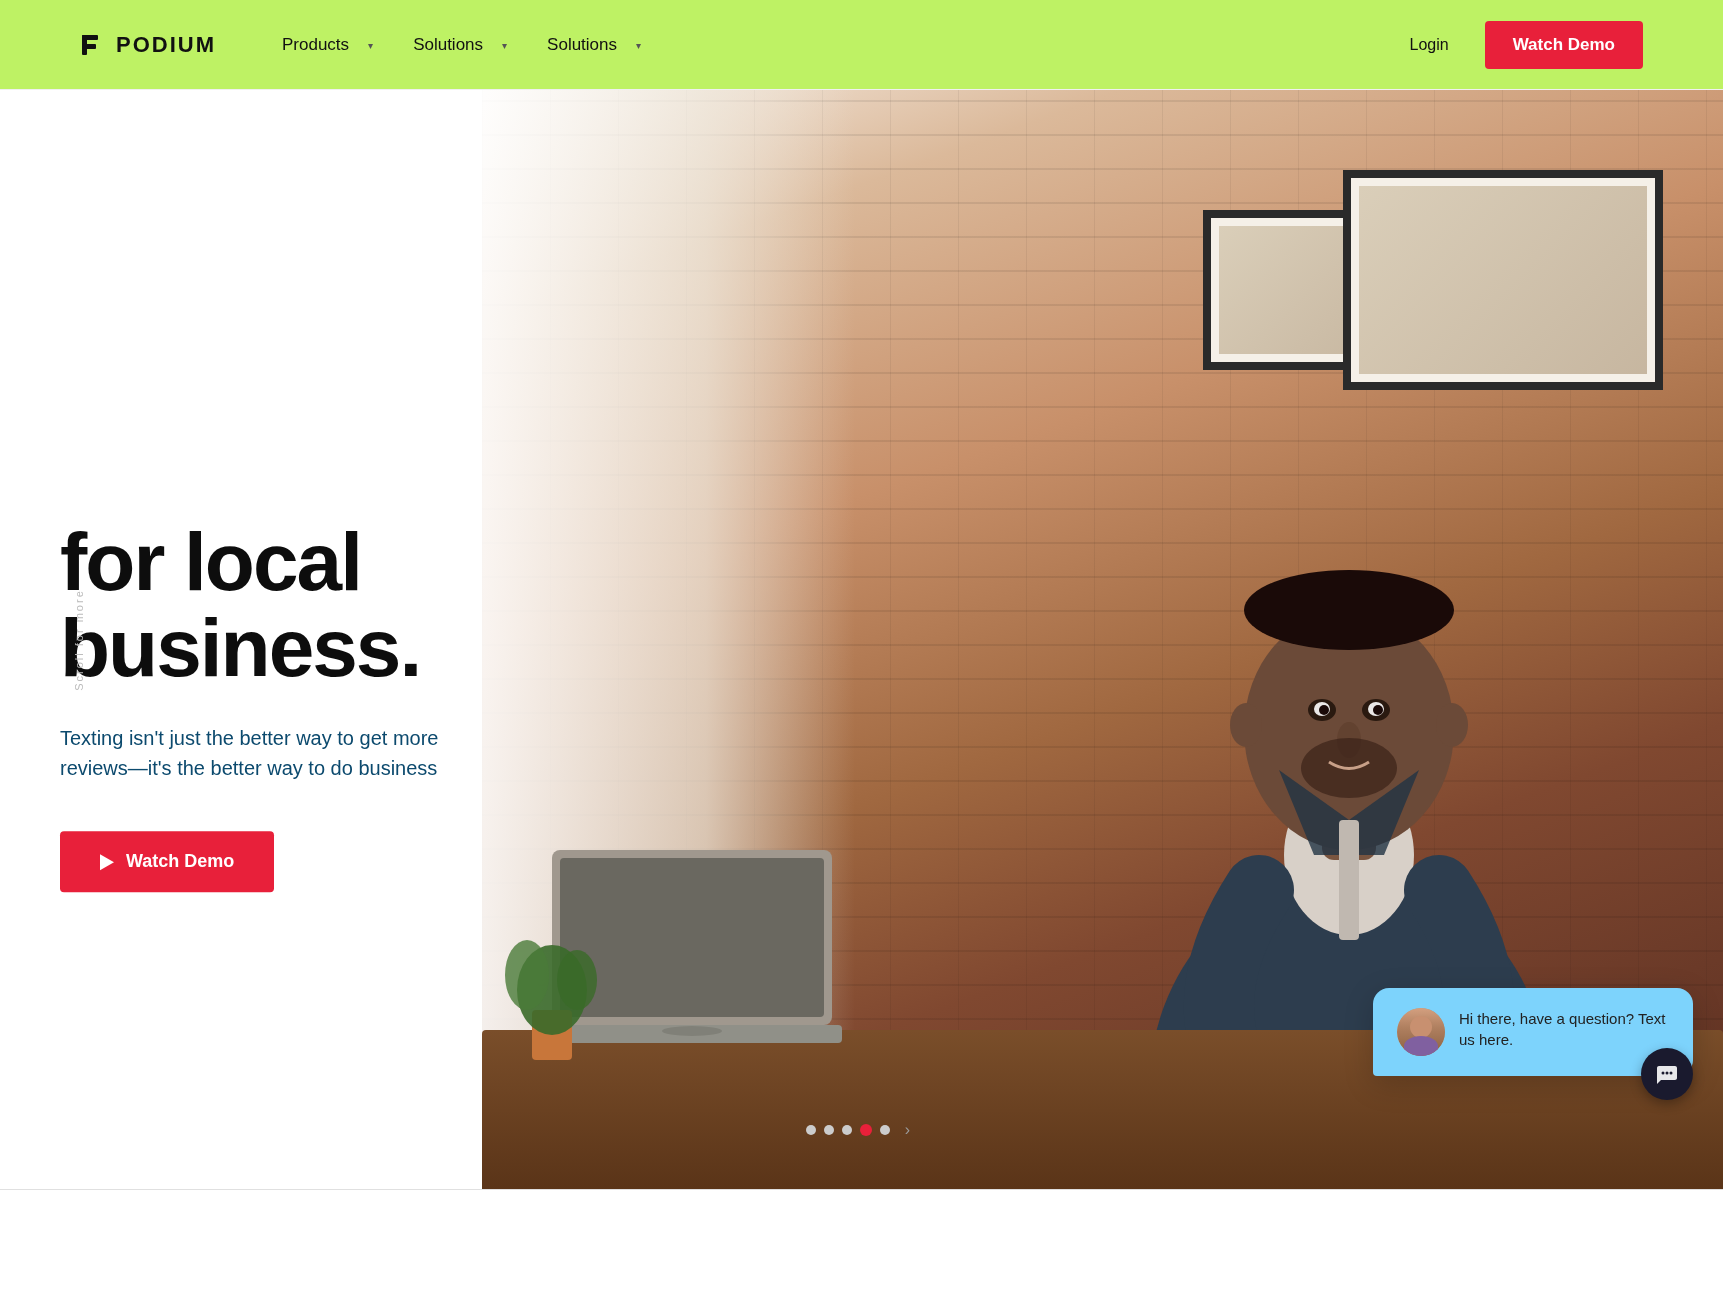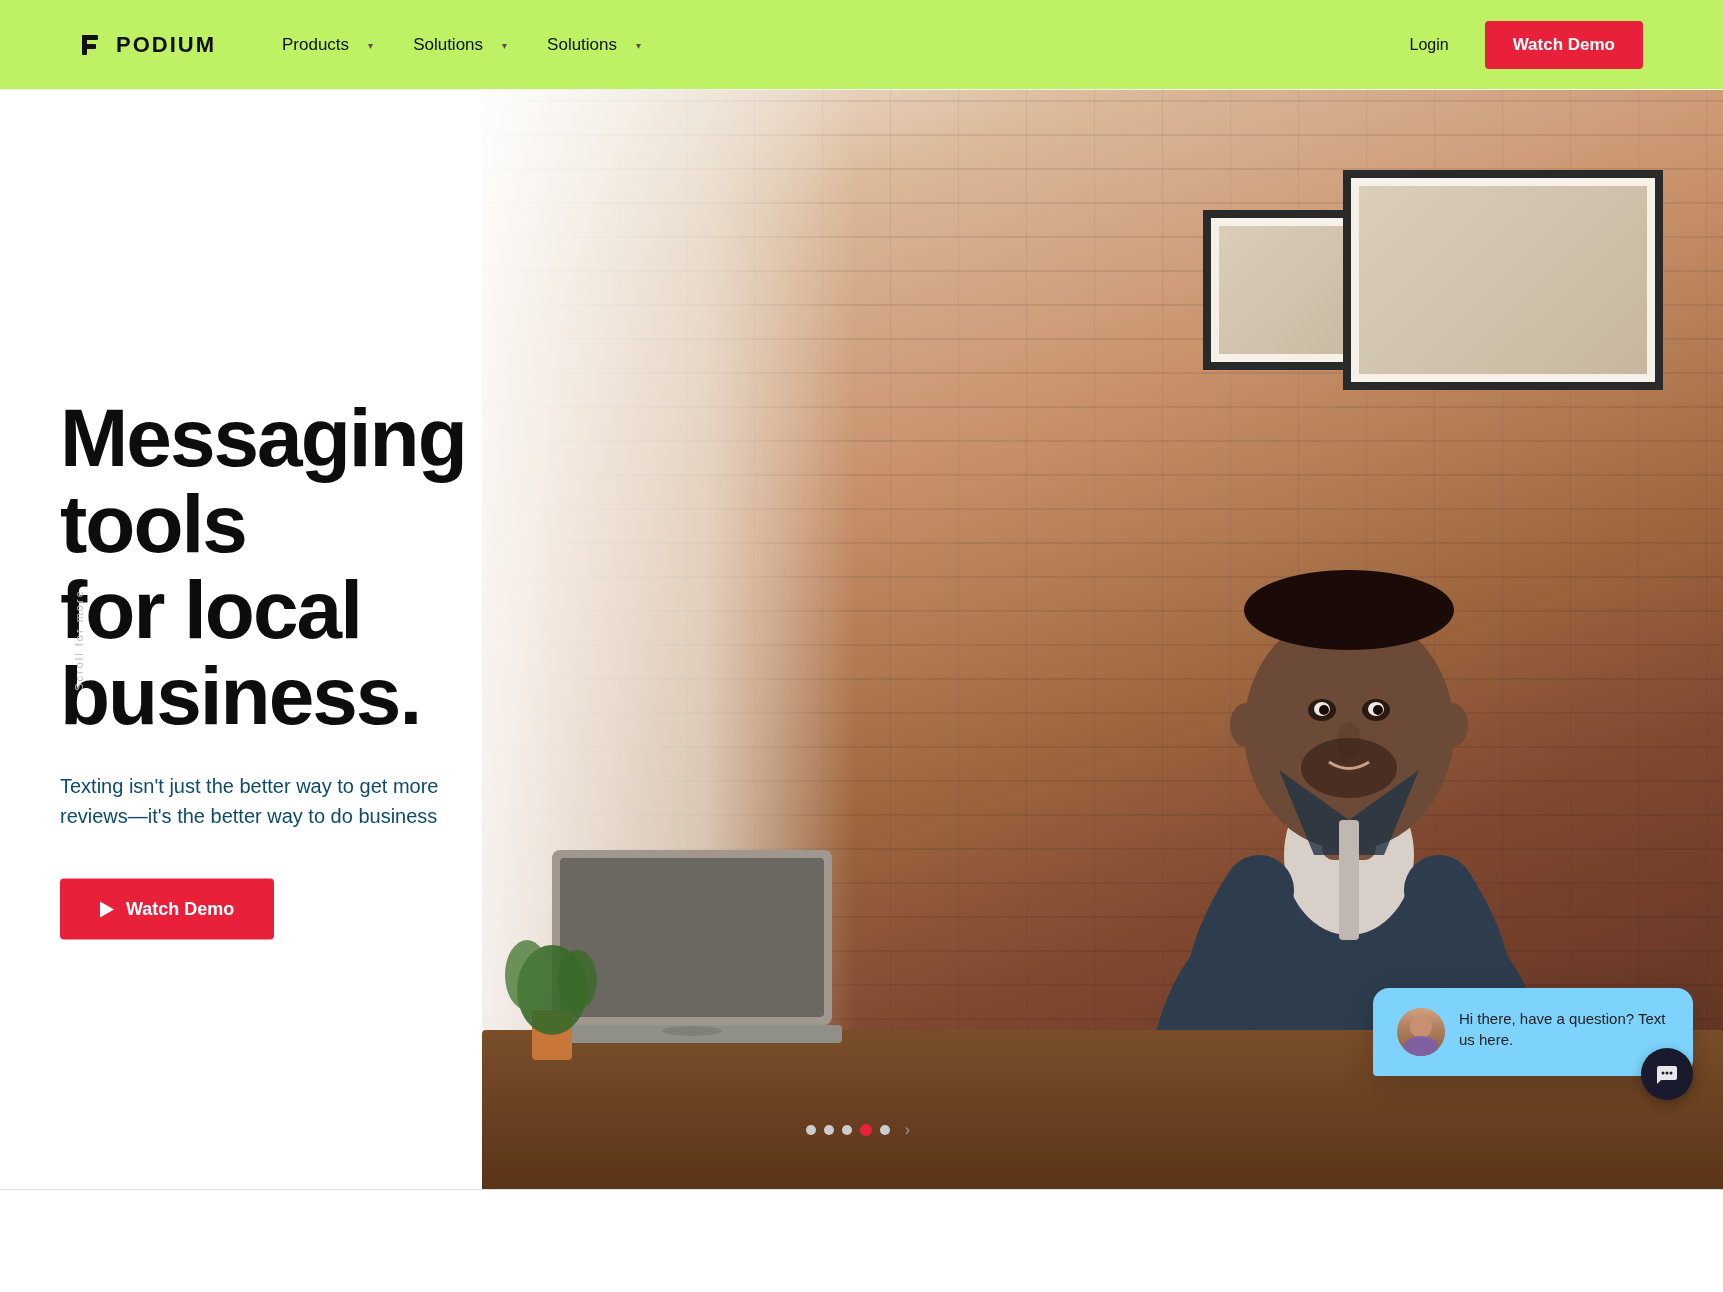--- a/index.html
+++ b/index.html
@@ -443,21 +443,21 @@
     <svg style="position:absolute;bottom:130px;left:20px;width:100px;height:160px;" viewBox="0 0 100 160">
       <rect x="30" y="110" width="40" height="50" rx="4" fill="#c8763a"></rect>
       <ellipse cx="50" cy="90" rx="35" ry="45" fill="#3a6a2a" opacity="0.9"></ellipse>
       <ellipse cx="25" cy="75" rx="22" ry="35" fill="#4a7a38" opacity="0.8"></ellipse>
       <ellipse cx="75" cy="80" rx="20" ry="30" fill="#3a6a28" opacity="0.8"></ellipse>
     </svg>
   </div>
 
   <div class="hero-content">
     <h1 class="hero-headline">
-      <span>Messaging tools</span><br>
+      <br>
       <span>for local business.</span>
     </h1>
     <p class="hero-subtext">Texting isn't just the better way to get more reviews—it's the better way to do business</p>
     <button class="hero-cta-btn">
       <span class="play-icon"></span>
       <span>Watch Demo</span>
     </button>
   </div>
 
   <div class="side-text">Scroll for more</div>

